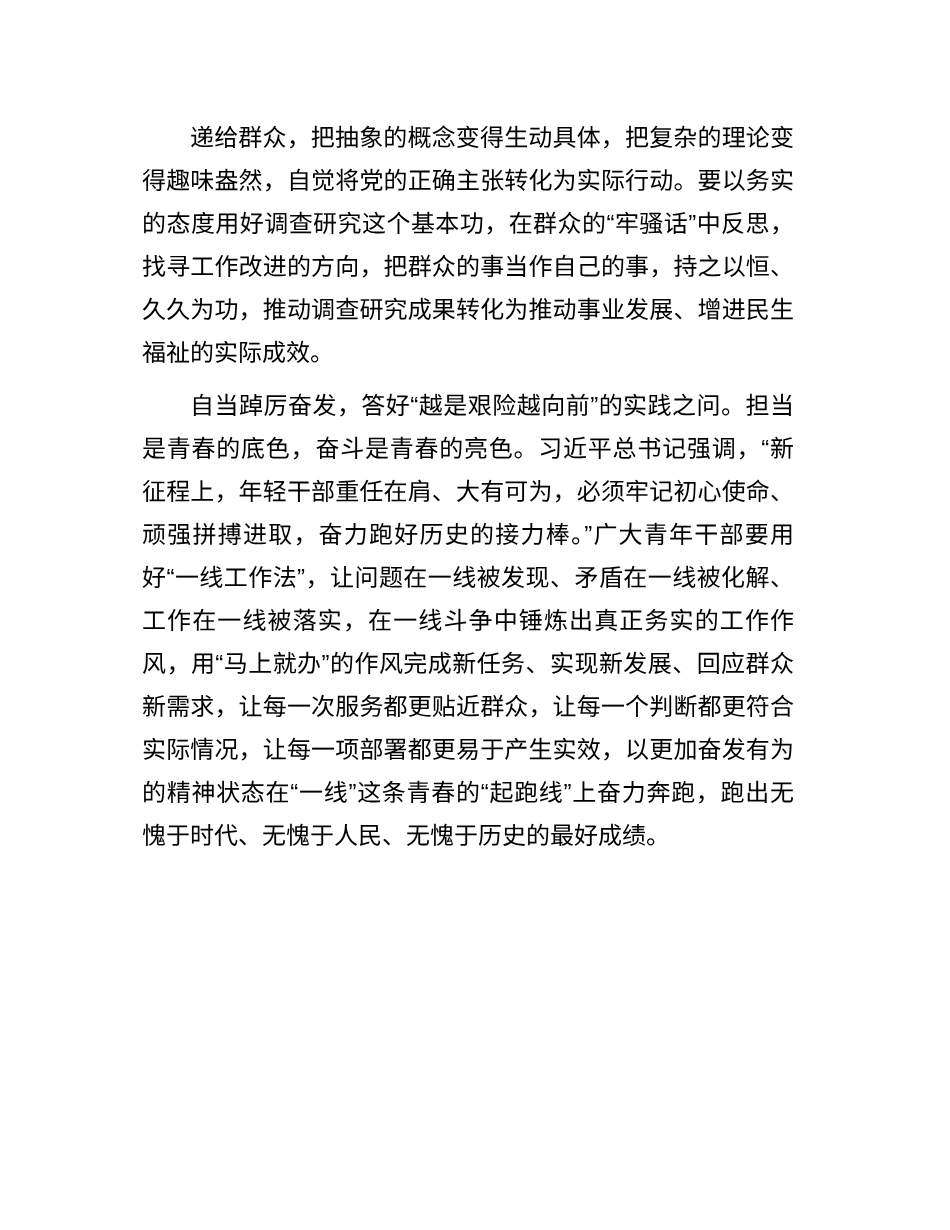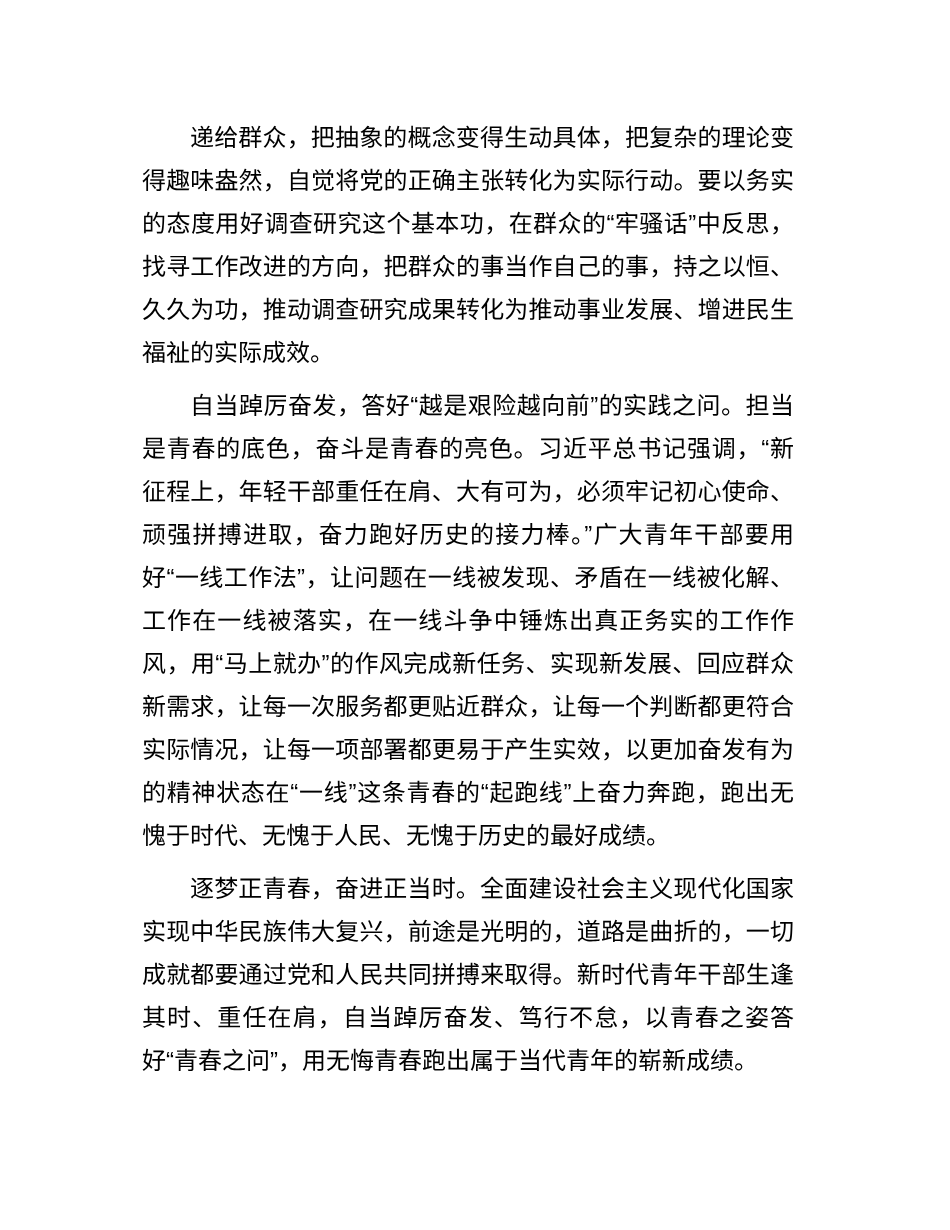--- a/index.html
+++ b/index.html
@@ -31,14 +31,13 @@
     word-break: normal;
     line-break: strict;
   }
 </style>
 </head>
 <body>
 
 <main class="page">
   <p>递给群众，把抽象的概念变得生动具体，把复杂的理论变得趣味盎然，自觉将党的正确主张转化为实际行动。要以务实的态度用好调查研究这个基本功，在群众的“牢骚话”中反思，找寻工作改进的方向，把群众的事当作自己的事，持之以恒、久久为功，推动调查研究成果转化为推动事业发展、增进民生福祉的实际成效。</p>
   <p>自当踔厉奋发，答好“越是艰险越向前”的实践之问。担当是青春的底色，奋斗是青春的亮色。习近平总书记强调，“新征程上，年轻干部重任在肩、大有可为，必须牢记初心使命、顽强拼搏进取，奋力跑好历史的接力棒。”广大青年干部要用好“一线工作法”，让问题在一线被发现、矛盾在一线被化解、工作在一线被落实，在一线斗争中锤炼出真正务实的工作作风，用“马上就办”的作风完成新任务、实现新发展、回应群众新需求，让每一次服务都更贴近群众，让每一个判断都更符合实际情况，让每一项部署都更易于产生实效，以更加奋发有为的精神状态在“一线”这条青春的“起跑线”上奋力奔跑，跑出无愧于时代、无愧于人民、无愧于历史的最好成绩。</p>
-  <p>逐梦正青春，奋进正当时。全面建设社会主义现代化国家实现中华民族伟大复兴，前途是光明的，道路是曲折的，一切成就都要通过党和人民共同拼搏来取得。新时代青年干部生逢其时、重任在肩，自当踔厉奋发、笃行不怠，以青春之姿答好“青春之问”，用无悔青春跑出属于当代青年的崭新成绩。</p>
 </main>
 
 </body></html>

